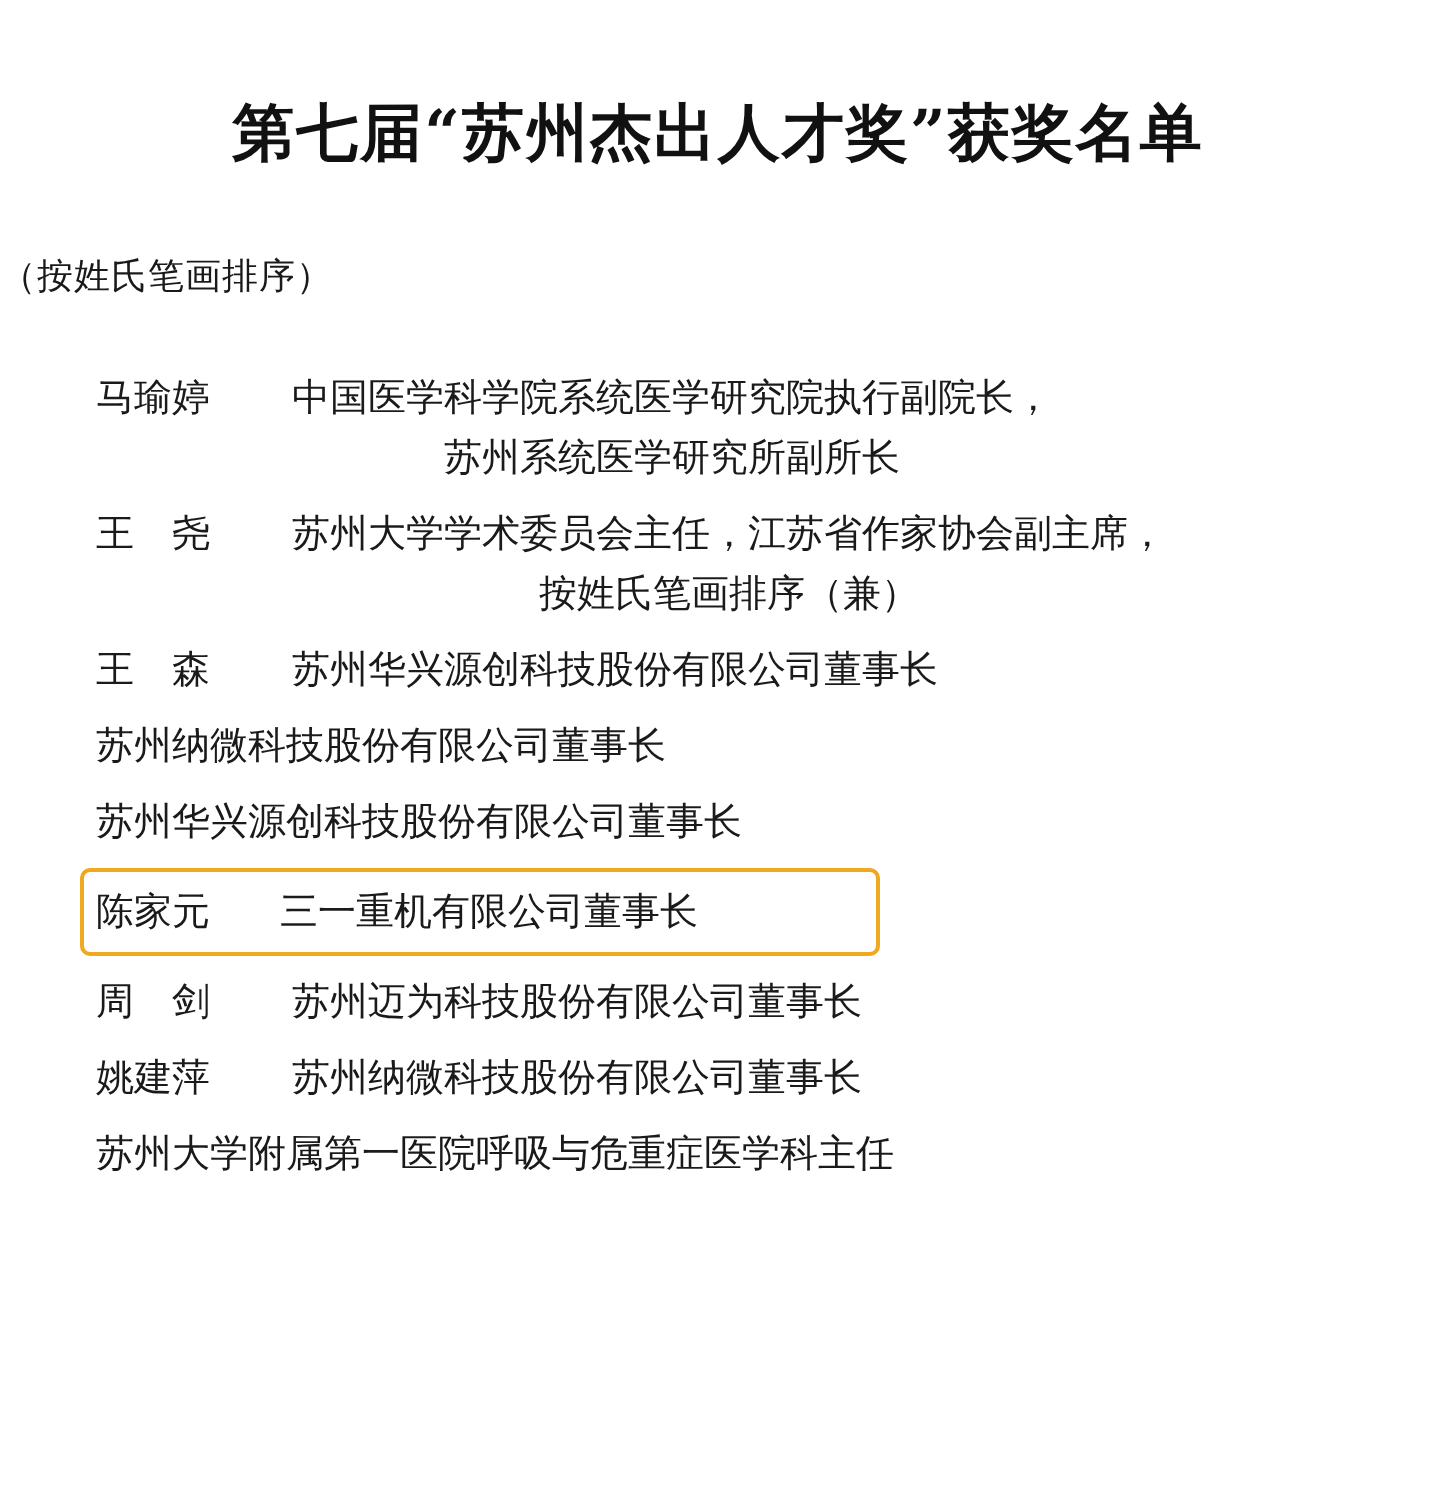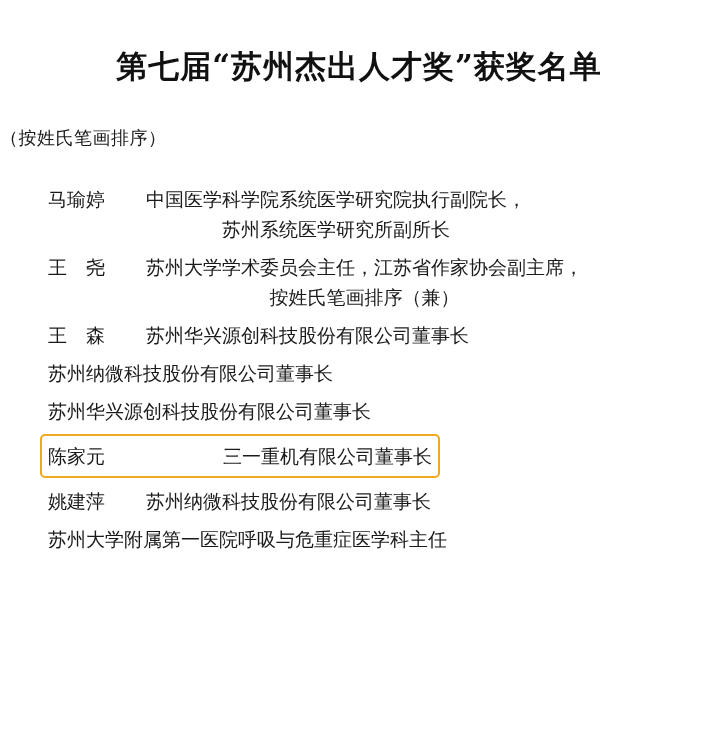--- a/index.html
+++ b/index.html
@@ -72,21 +72,20 @@
     border: 2px solid #f0a81e;
     border-radius: 5px;
     padding: 5px 6px 5px 6px;
     margin-left: -8px;
     margin-right: 0;
     margin-top: 2px;
     margin-bottom: 8px;
     width: 400px;
     box-sizing: border-box;
     background: #ffffff;
-    justify-content: space-between;
   }
   .entry.highlight .name {
     width: 92px;
     min-width: 92px;
   }
 </style>
 </head>
 <body>
 
 <div class="page">
@@ -132,20 +131,26 @@
       </div>
     </div>
 
     <div class="entry highlight" style="border-color: rgb(240, 168, 30);">
       <div class="name">陈家元</div>
       <div class="desc">
         <span>三一重机有限公司董事长</span>
       </div>
     </div>
 
+    <div class="entry">
+      <div class="name">周　剑</div>
+      <div class="desc">
+        <span>苏州迈为科技股份有限公司董事长</span>
+      </div>
+    </div>
 
     <div class="entry">
       <div class="name">姚建萍</div>
       <div class="desc">
         <span>苏州纳微科技股份有限公司董事长</span>
       </div>
     </div>
 
     <div class="entry">
       <div class="desc">

